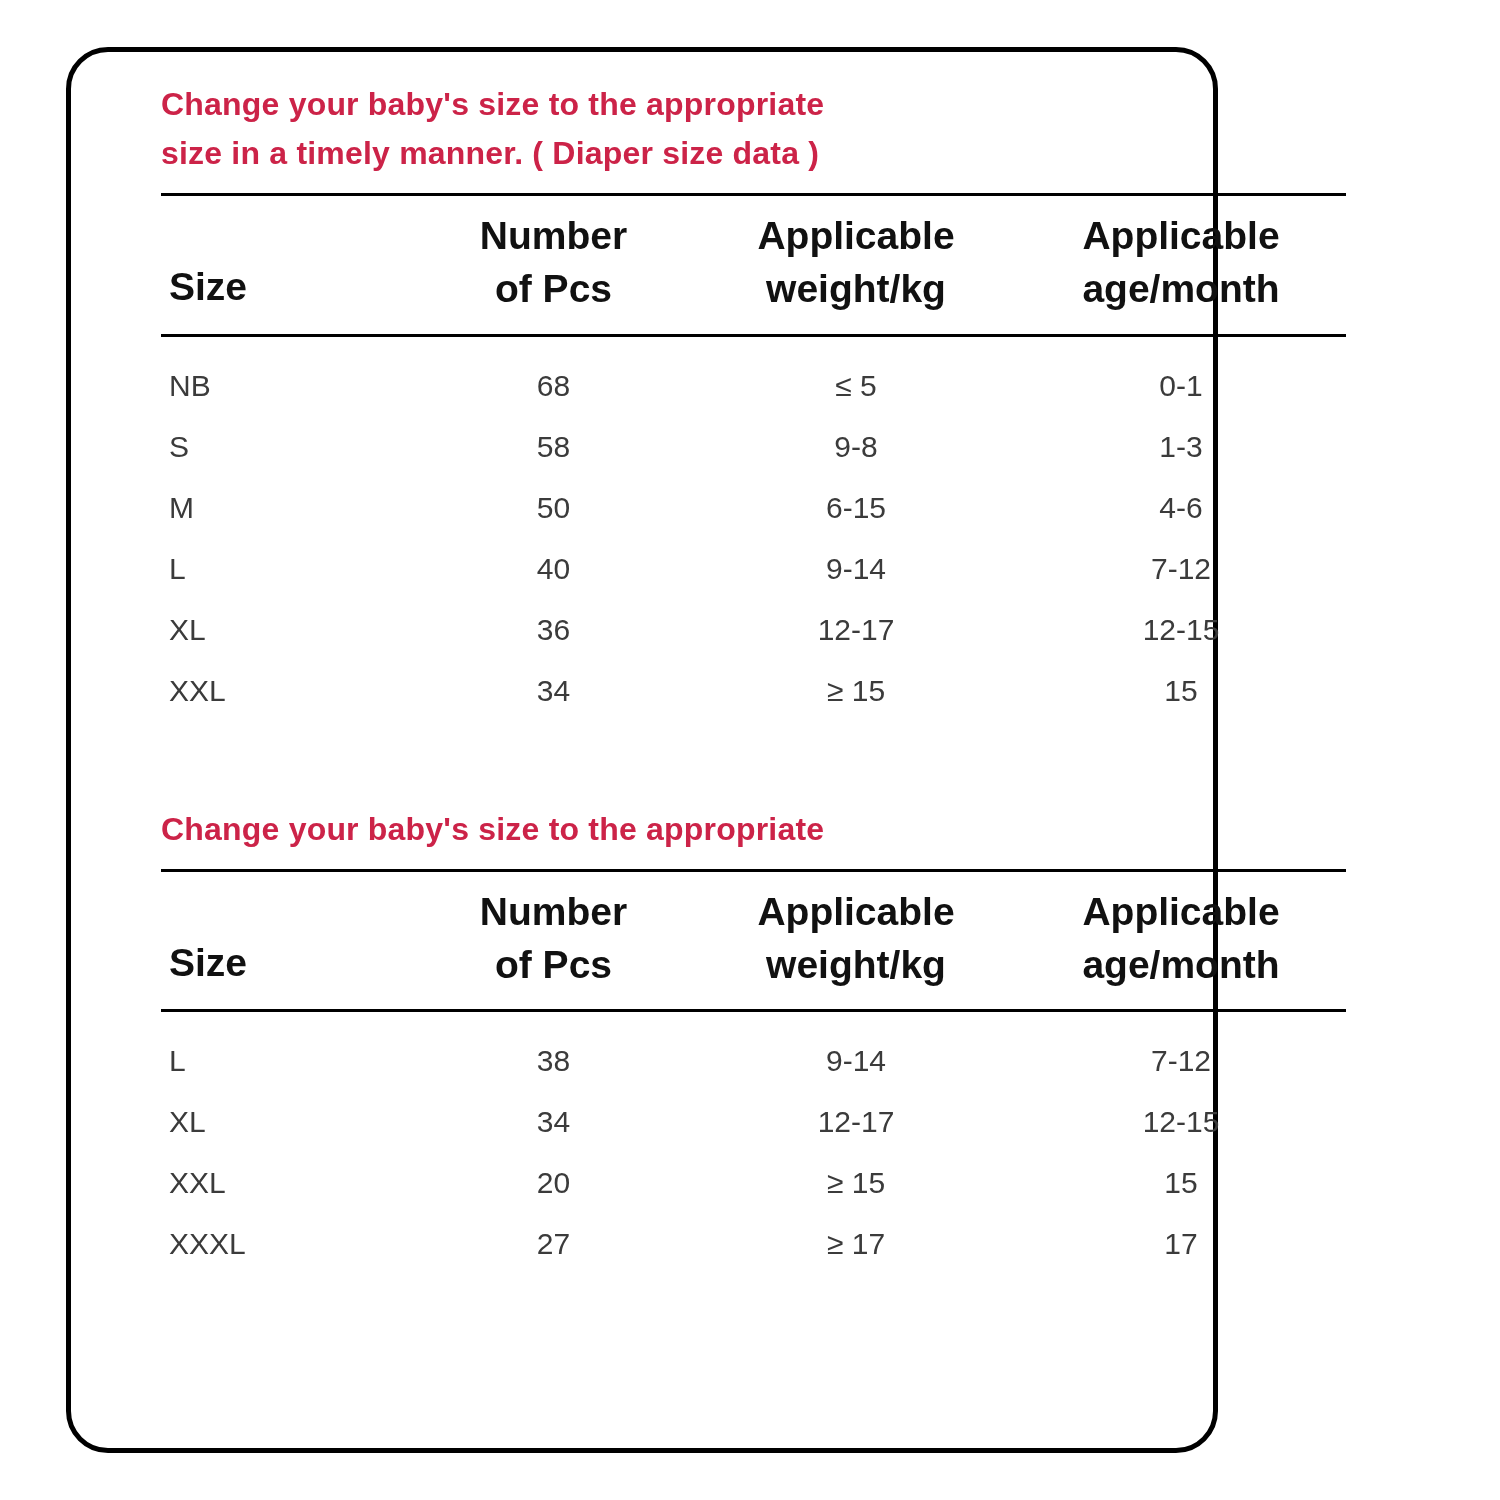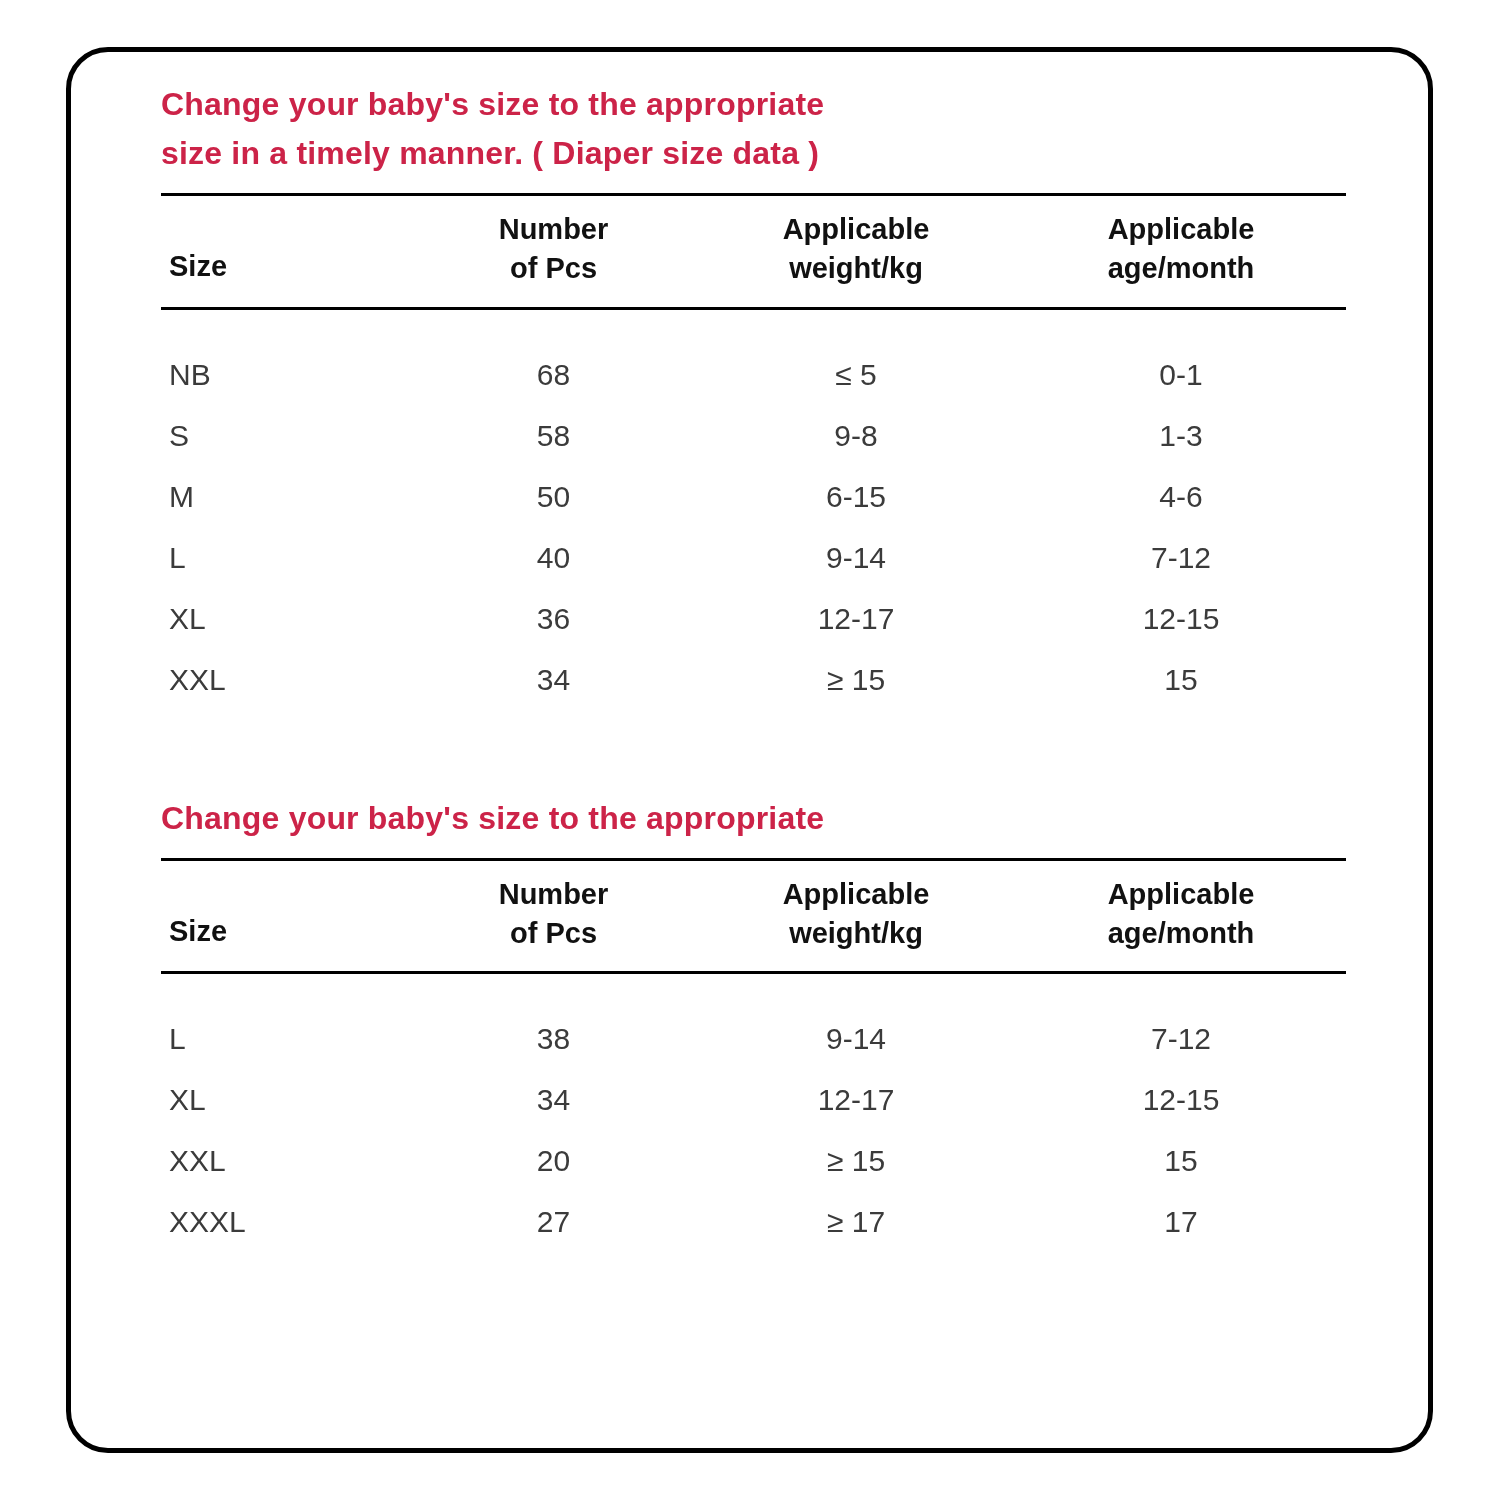--- a/index.html
+++ b/index.html
@@ -10,21 +10,21 @@
   body {
     width: 1500px;
     height: 1500px;
     font-family: "Liberation Sans", sans-serif;
     overflow: hidden;
   }
   .card {
     position: absolute;
     left: 66px;
     top: 47px;
-    width: 1367px;
+    width: 1152px;
     height: 1406px;
     box-sizing: border-box;
     border: 5px solid #000000;
     border-radius: 42px;
     background: #ffffff;
   }
   .inner {
     position: absolute;
     left: 90px;
     top: 28px;
@@ -47,21 +47,21 @@
     table-layout: fixed;
     margin-top: 16px;
   }
   table.size-table col.c1 { width: 250px; }
   table.size-table col.c2 { width: 285px; }
   table.size-table col.c3 { width: 320px; }
   table.size-table col.c4 { width: 330px; }
 
   table.size-table thead th {
     font-weight: bold;
-    font-size: 29px;
+    font-size: 39px;
     color: #111111;
     padding: 14px 0 18px 0;
     border-top: 3px solid #000000;
     border-bottom: 3px solid #000000;
     line-height: 1.35;
   }
   table.size-table thead th.size-head {
     text-align: left;
     padding-left: 8px;
     vertical-align: bottom;
@@ -75,21 +75,21 @@
     display: block;
     white-space: nowrap;
   }
   table.size-table tbody td {
     font-size: 30px;
     color: #3b3b3b;
     font-weight: normal;
     padding: 14px 0 13px 0;
   }
   table.size-table tbody tr:first-child td {
-    padding-top: 48px;
+    padding-top: 32px;
   }
   table.size-table tbody td.sz {
     text-align: left;
     padding-left: 8px;
   }
   table.size-table tbody td.ctr {
     text-align: center;
   }
   .spacer {
     height: 84px;

